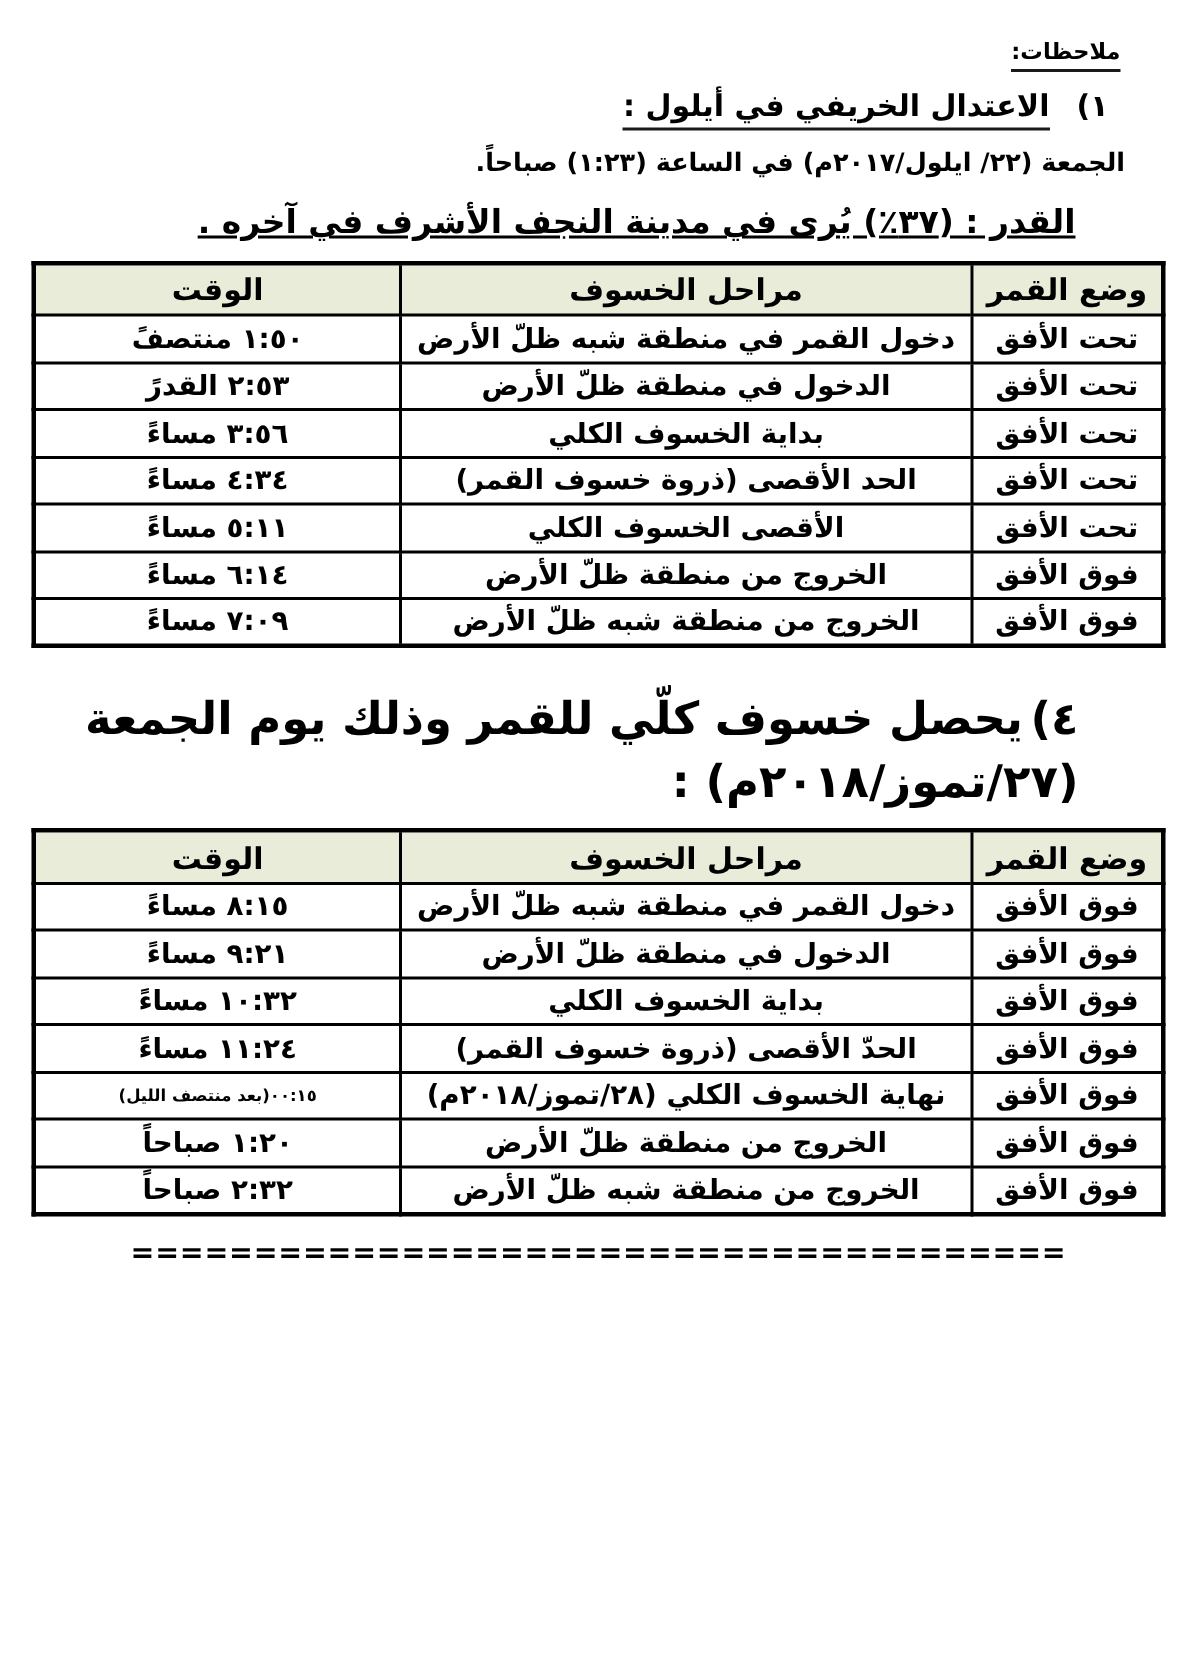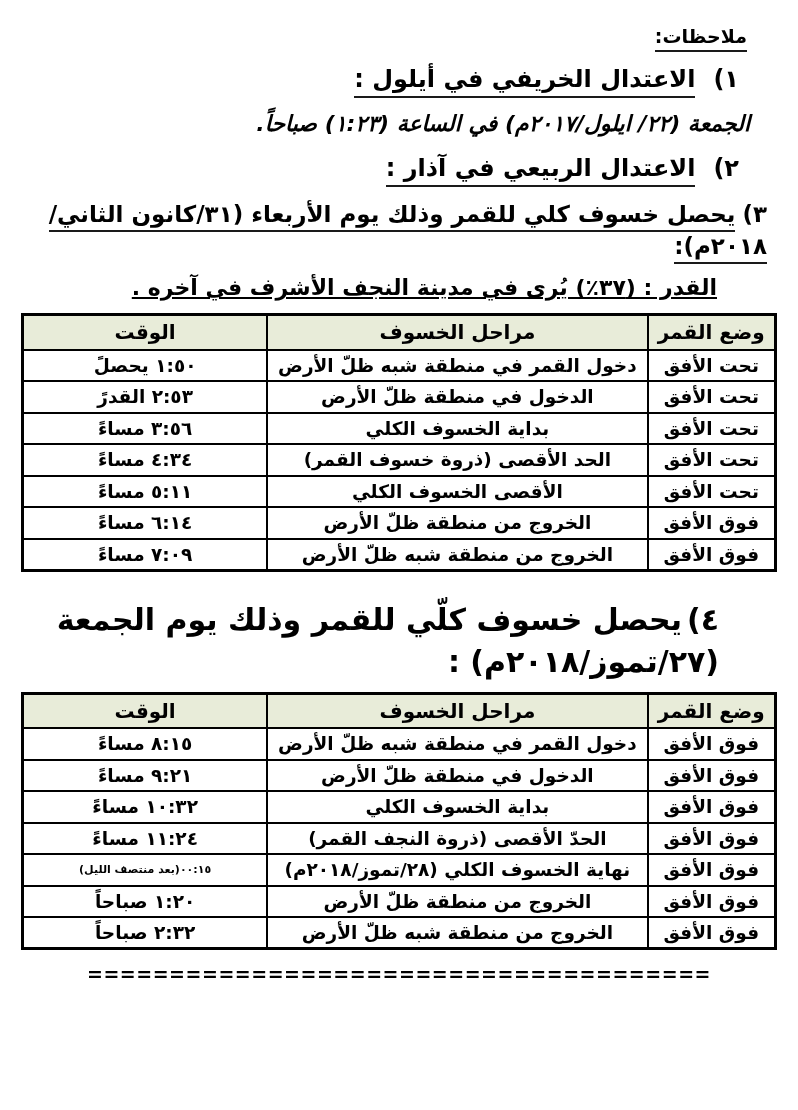--- a/index.html
+++ b/index.html
@@ -6,26 +6,26 @@
   html, body { margin: 0; padding: 0; }
   body {
     width: 798px; height: 1110px;
     background: #ffffff; color: #000;
     font-family: "DejaVu Sans", sans-serif;
     font-weight: bold;
     overflow: hidden;
   }
   .page { direction: rtl; padding: 24px 21px 0 21px; width: 798px; }
 
-  .notes-heading { font-size: 19px; padding-right: 30px; line-height: 1.35; margin-bottom: 13px; }
+  .notes-heading { font-size: 15px; padding-right: 30px; line-height: 1.35; margin-bottom: 13px; }
   .u { border-bottom: 2.5px solid #1a1a1a; padding-bottom: 3px; }
 
-  .note-item { font-size: 24px; padding-right: 38px; line-height: 1.35; margin: 0 0 14px; }
+  .note-item { font-size: 20px; padding-right: 38px; line-height: 1.35; margin: 0 0 14px; }
   .note-item .marker { margin-left: 18px; }
-  .note-detail { font-size: 22px; padding-right: 27px; line-height: 1.35; margin: 0 0 13px; font-style: italic; }
+  .note-detail { font-size: 17px; padding-right: 27px; line-height: 1.35; margin: 0 0 13px; }
 
   .h3 { font-size: 23px; padding-right: 10px; line-height: 1.4; margin: 2px 0 11px; }
   .h3 .marker { margin-left: 7px; }
   .mag1 { font-size: 22px; padding-right: 60px; line-height: 1.35; margin: 0 0 10px; text-decoration: underline; }
 
   table.eclipse {
     width: 756px; border-collapse: collapse;
     border: 3px solid #000; table-layout: fixed;
   }
   th, td {
@@ -55,47 +55,41 @@
 
 <div class="page">
 
   <div class="notes-heading"><span class="u">ملاحظات:</span></div>
 
   <div class="note-item">
     <span class="marker">١)</span><span class="u">الاعتدال الخريفي في أيلول :</span>
   </div>
   <div class="note-detail">الجمعة (٢٢/ ايلول/٢٠١٧م) في الساعة (١:٢٣) صباحاً.</div>
 
-  <div class="note-item">
-    <span class="marker">٢)</span><span class="u">الاعتدال الربيعي في آذار :</span>
-  </div>
 
-  <div class="h3">
-    <span class="marker">٣)</span><span class="u">يحصل خسوف كلي للقمر وذلك يوم الأربعاء (٣١/كانون الثاني/٢٠١٨م):</span>
-  </div>
   <div class="mag1">القدر : (٣٧٪) يُرى في مدينة النجف الأشرف في آخره .</div>
 
   <table class="eclipse">
     <colgroup>
         <col class="col-pos">
         <col class="col-phase">
         <col class="col-time">
       </colgroup>
     <thead>
       <tr>
         <th>وضع القمر</th>
         <th>مراحل الخسوف</th>
         <th>الوقت</th>
       </tr>
     </thead>
     <tbody>
       <tr>
         <td>تحت الأفق</td>
         <td>دخول القمر في منطقة شبه ظلّ الأرض</td>
-        <td dir="ltr">١:٥٠ يحصلً</td>
+        <td dir="ltr">١:٥٠ منتصفً</td>
       </tr>
       <tr>
         <td>تحت الأفق</td>
         <td>الدخول في منطقة ظلّ الأرض</td>
         <td dir="ltr">٢:٥٣ القدرً</td>
       </tr>
       <tr>
         <td>تحت الأفق</td>
         <td>بداية الخسوف الكلي</td>
         <td dir="ltr">٣:٥٦ مساءً</td>
@@ -151,21 +145,21 @@
         <td>الدخول في منطقة ظلّ الأرض</td>
         <td dir="ltr">٩:٢١ مساءً</td>
       </tr>
       <tr>
         <td>فوق الأفق</td>
         <td>بداية الخسوف الكلي</td>
         <td dir="ltr">١٠:٣٢ مساءً</td>
       </tr>
       <tr>
         <td>فوق الأفق</td>
-        <td>الحدّ الأقصى (ذروة النجف القمر)</td>
+        <td>الحدّ الأقصى (ذروة خسوف القمر)</td>
         <td dir="ltr">١١:٢٤ مساءً</td>
       </tr>
       <tr>
         <td>فوق الأفق</td>
         <td>نهاية الخسوف الكلي (٢٨/تموز/٢٠١٨م)</td>
         <td dir="rtl" class="small">٠٠:١٥(بعد منتصف الليل)</td>
       </tr>
       <tr>
         <td>فوق الأفق</td>
         <td>الخروج من منطقة ظلّ الأرض</td>

